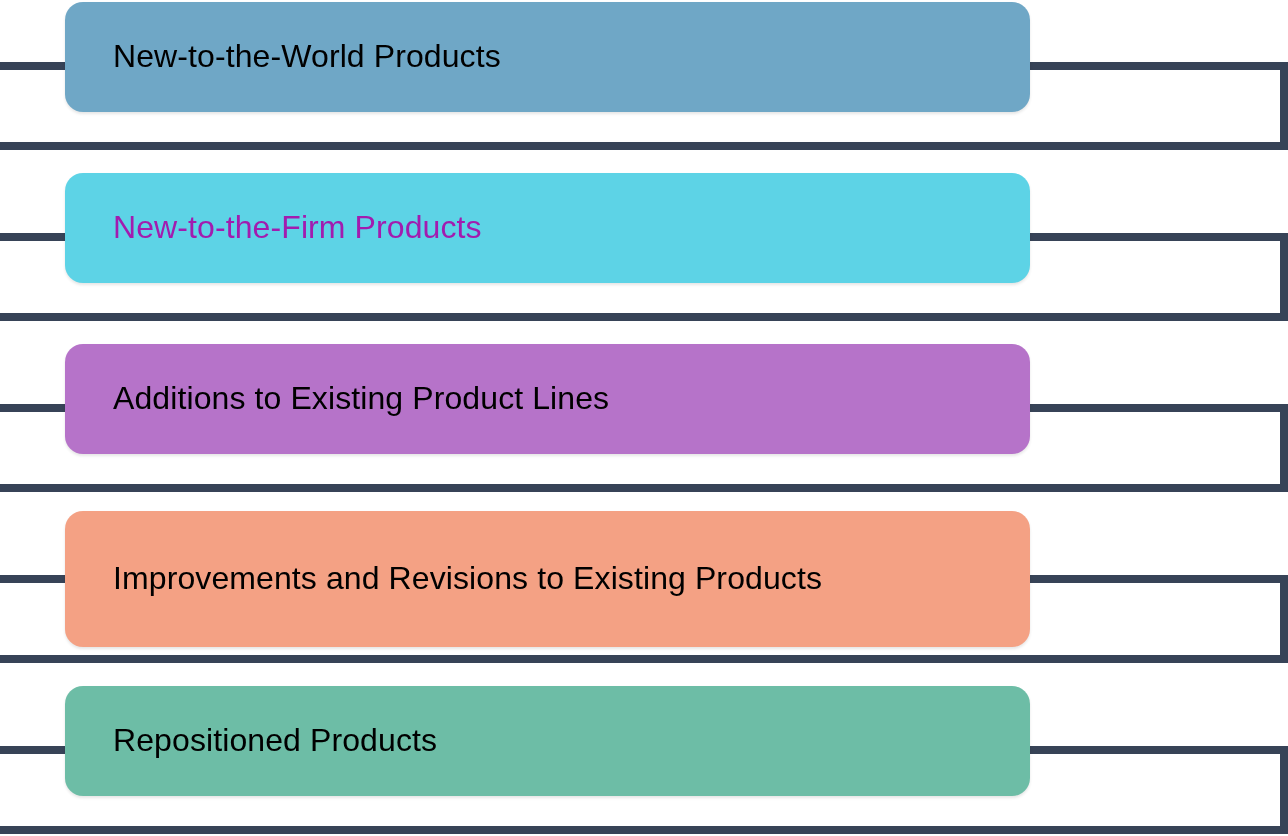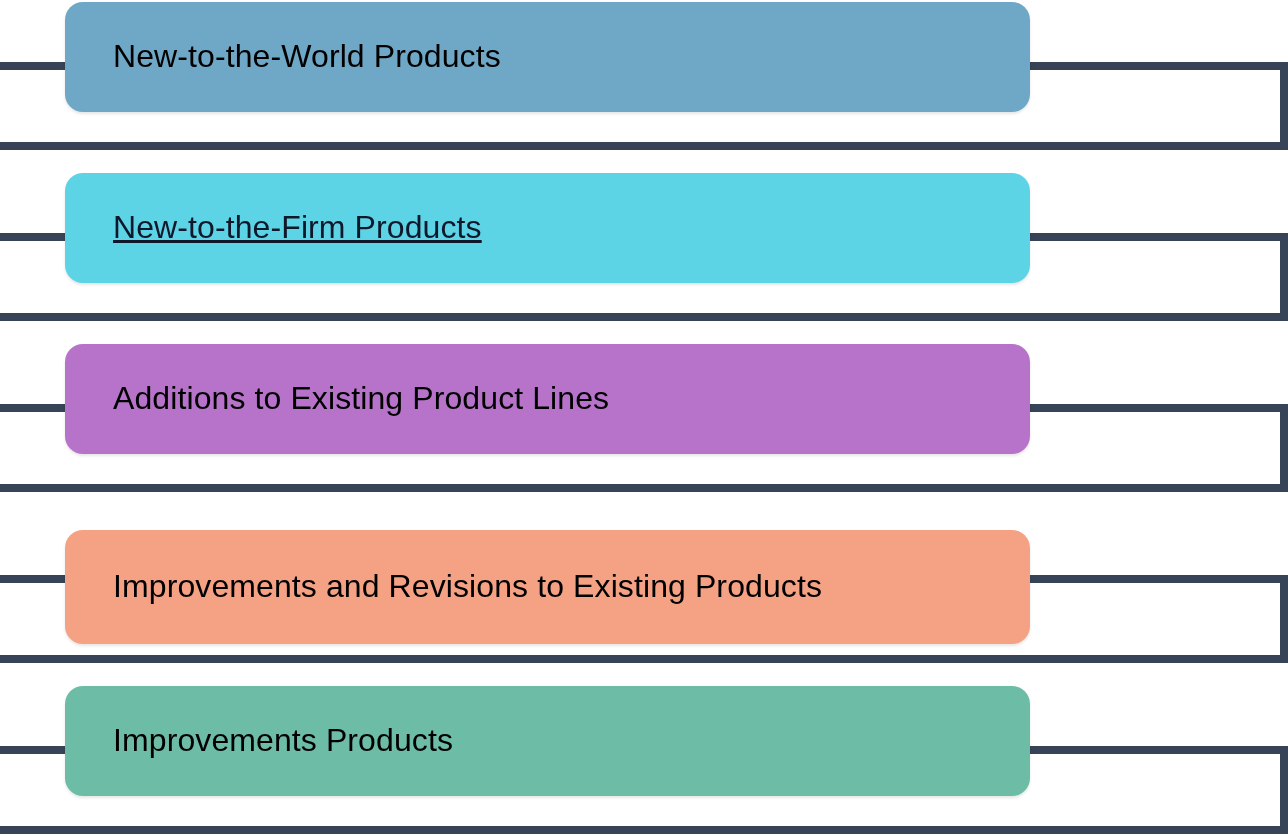--- a/index.html
+++ b/index.html
@@ -65,34 +65,34 @@
 <div id="diagram" style="background: rgb(255, 255, 255);">
     <div class="row" style="top: 0px;">
       <div class="row-frame" style="top: 62px; left: -8px; width: 1296px; height: 88px; border-color: rgb(55, 67, 87);"></div>
       <div class="row-box" style="top: 2px; left: 65px; width: 965px; height: 110px; background: rgb(111, 167, 198);">
         <span class="row-label" style="color: rgb(0, 0, 0);">New-to-the-World Products</span>
       </div>
     </div>
     <div class="row" style="top: 0px;">
       <div class="row-frame" style="top: 233px; left: -8px; width: 1296px; height: 88px; border-color: rgb(55, 67, 87);"></div>
       <div class="row-box" style="top: 173px; left: 65px; width: 965px; height: 110px; background: rgb(93, 211, 230);">
-        <span class="row-label" style="color: #0f172a; text-decoration: underline;">New-to-the-Firm Products</span>
+        <span class="row-label" style="color: #a21caf;">New-to-the-Firm Products</span>
       </div>
     </div>
     <div class="row" style="top: 0px;">
       <div class="row-frame" style="top: 404px; left: -8px; width: 1296px; height: 88px; border-color: rgb(55, 67, 87);"></div>
       <div class="row-box" style="top: 344px; left: 65px; width: 965px; height: 110px; background: rgb(182, 115, 201); align-items: center;">
         <span class="row-label" style="color: rgb(0, 0, 0);">Additions to Existing Product Lines</span>
       </div>
     </div>
     <div class="row" style="top: 0px;">
       <div class="row-frame" style="top: 575px; left: -8px; width: 1296px; height: 88px; border-color: rgb(55, 67, 87);"></div>
-      <div class="row-box" style="top: 530px; left: 65px; width: 965px; height: 114px; background: rgb(244, 161, 132); text-align: right;">
+      <div class="row-box" style="top: 511px; left: 65px; width: 965px; height: 136px; background: rgb(244, 161, 132); text-align: right;">
         <span class="row-label" style="color: rgb(0, 0, 0);">Improvements and Revisions to Existing Products</span>
       </div>
     </div>
     <div class="row" style="top: 0px;">
       <div class="row-frame" style="top: 746px; left: -8px; width: 1296px; height: 88px; border-color: rgb(55, 67, 87);"></div>
       <div class="row-box" style="top: 686px; left: 65px; width: 965px; height: 110px; background: rgb(109, 189, 166);">
-        <span class="row-label" style="color: rgb(0, 0, 0);">Improvements Products</span>
+        <span class="row-label" style="color: rgb(0, 0, 0);">Repositioned Products</span>
       </div>
     </div>
   </div>
 
 </body></html>

